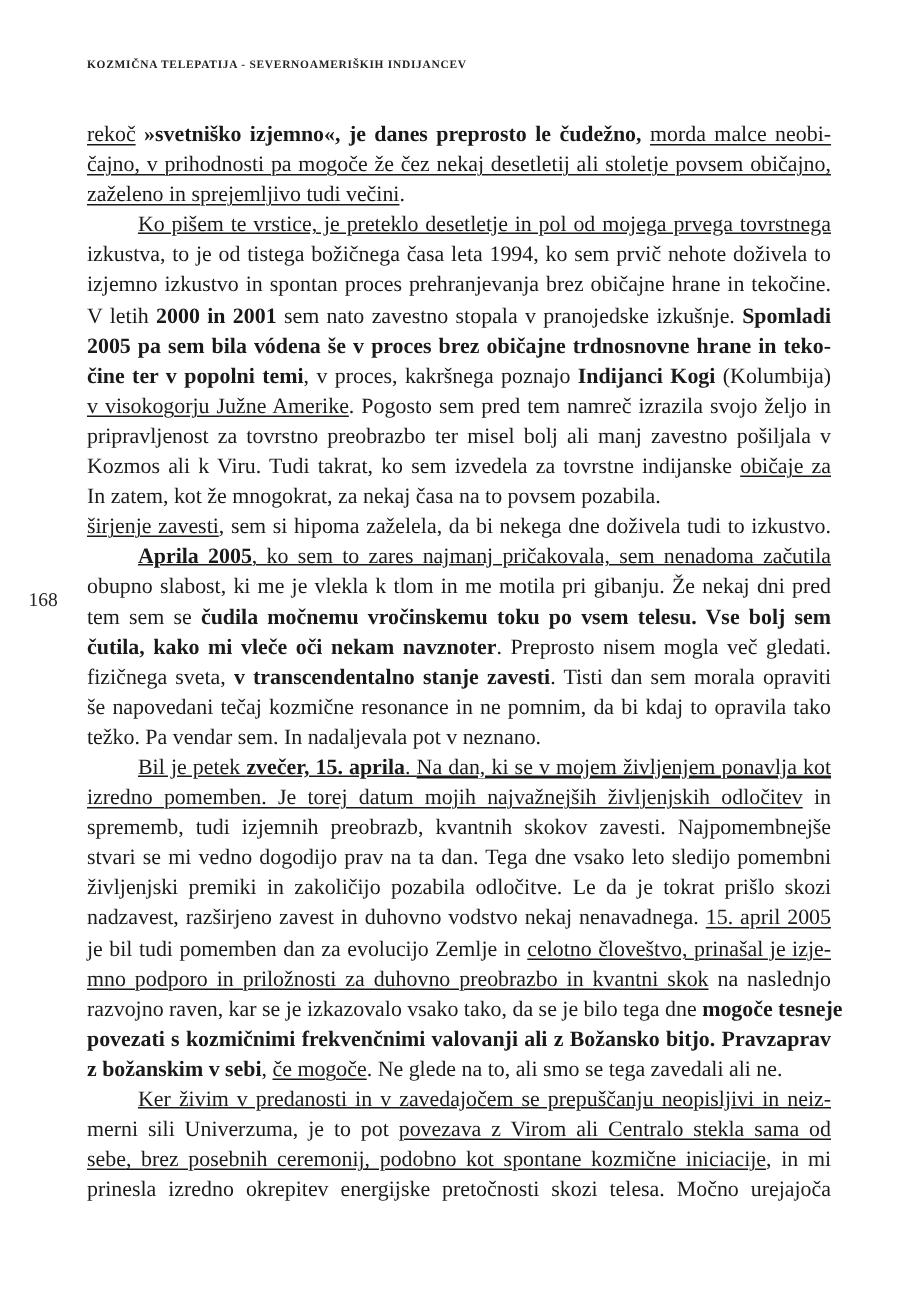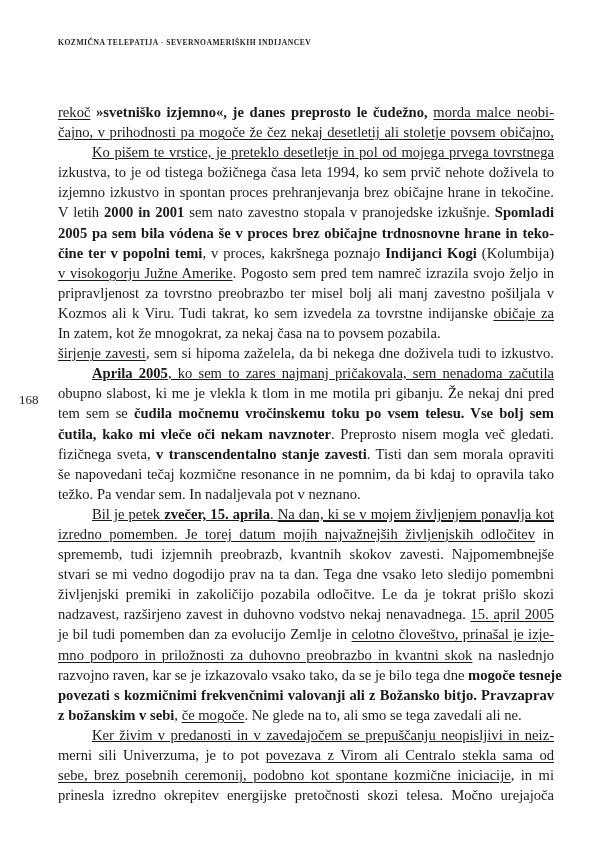--- a/index.html
+++ b/index.html
@@ -1,37 +1,38 @@
 <!DOCTYPE html>
 <html><head>
 <meta charset="utf-8">
 <style>
   html, body { margin: 0; padding: 0; background: #ffffff; }
   body { width: 610px; height: 868px; position: relative; overflow: hidden;
          font-family: "Liberation Serif", "DejaVu Serif", serif; color: #1a1a1a; }
   .running-head { position: absolute; left: 58px; top: 38px; font-size: 7.6px;
                   letter-spacing: 0.5px; font-weight: bold; color: #222; }
   .page-number { position: absolute; left: 19px; top: 392px; font-size: 13px; color: #222; }
-  .body-text { position: absolute; left: 58px; top: 80px; width: 496px; margin-top: 22px; }
+  .body-text { position: absolute; left: 58px; top: 80px; width: 496px; }
   .line { height: 20.1px; line-height: 20.1px; font-size: 14.6px; white-space: nowrap;
           text-align: justify; text-align-last: justify; overflow: visible; }
   .line.last { text-align-last: left; }
   .line.indent { padding-left: 34px; text-decoration: underline; }
   .seg { }
   .seg.b { font-weight: bold; }
   .seg.u { text-decoration: underline; text-decoration-thickness: 1px; text-underline-offset: 2px; }
 </style>
 </head>
 <body>
 
 <div class="running-head">KOZMIČNA TELEPATIJA - SEVERNOAMERIŠKIH INDIJANCEV</div>
 <div class="page-number">168</div>
 <div class="body-text" id="body-text">
     <div class="line"><span class="seg u">rekoč</span><span class="seg"> </span><span class="seg b">»svetniško izjemno«, je danes preprosto le čudežno,</span><span class="seg"> </span><span class="seg u">morda malce neobi-</span></div>
     <div class="line"><span class="seg u">čajno, v prihodnosti pa mogoče že čez nekaj desetletij ali stoletje povsem običajno,</span></div>
+    <div class="line last"><span class="seg u">zaželeno in sprejemljivo tudi večini</span><span class="seg">.</span></div>
     <div class="line indent"><span class="seg">Ko pišem te vrstice, je preteklo desetletje in pol od mojega prvega tovrstnega</span></div>
     <div class="line"><span class="seg">izkustva, to je od tistega božičnega časa leta 1994, ko sem prvič nehote doživela to</span></div>
     <div class="line"><span class="seg">izjemno izkustvo in spontan proces prehranjevanja brez običajne hrane in tekočine.</span></div>
     <div class="line"><span class="seg">V letih </span><span class="seg b">2000 in 2001</span><span class="seg"> sem nato zavestno stopala v pranojedske izkušnje. </span><span class="seg b">Spomladi</span></div>
     <div class="line"><span class="seg b">2005 pa sem bila vódena še v proces brez običajne trdnosnovne hrane in teko-</span></div>
     <div class="line"><span class="seg b">čine ter v popolni temi</span><span class="seg">, v proces, kakršnega poznajo </span><span class="seg b">Indijanci Kogi</span><span class="seg"> (Kolumbija)</span></div>
     <div class="line"><span class="seg u">v visokogorju Južne Amerike</span><span class="seg">. Pogosto sem pred tem namreč izrazila svojo željo in</span></div>
     <div class="line"><span class="seg">pripravljenost za tovrstno preobrazbo ter misel bolj ali manj zavestno pošiljala v</span></div>
     <div class="line"><span class="seg">Kozmos ali k Viru. Tudi takrat, ko sem izvedela za tovrstne indijanske </span><span class="seg u">običaje za</span></div>
     <div class="line last"><span class="seg">In zatem, kot že mnogokrat, za nekaj časa na to povsem pozabila.</span></div>

